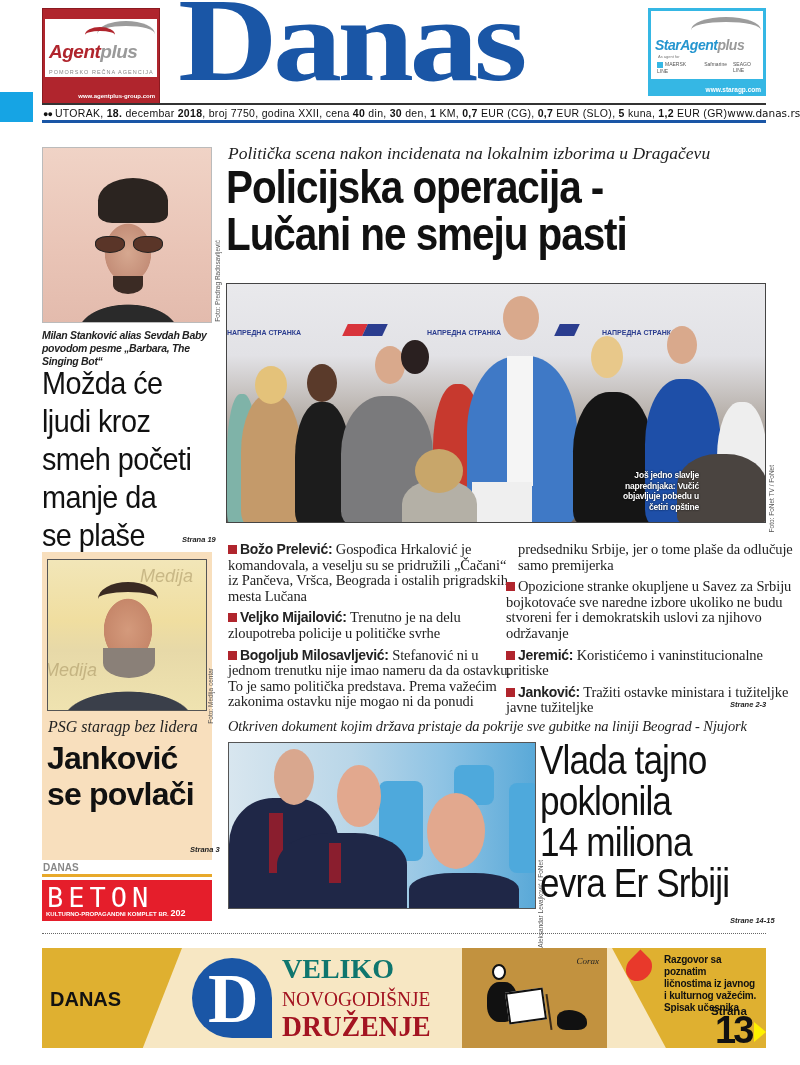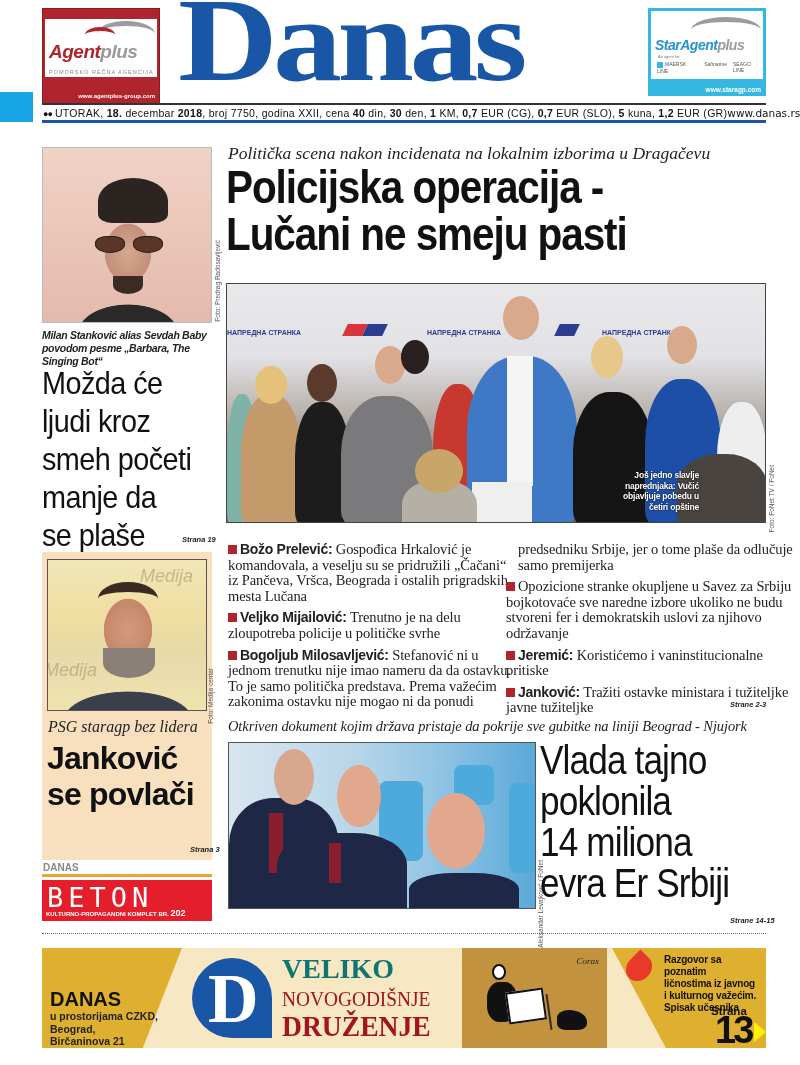--- a/index.html
+++ b/index.html
@@ -280,25 +280,20 @@
   <div>14 miliona</div>
   <div>evra Er Srbiji</div>
 </div>
 <div class="abs strana strane1415">Strane 14-15</div>
 
 <div class="abs dotted"></div>
 
 <div class="abs promo">
   <div class="ltri"></div>
   <div class="danas">DANAS</div>
-  <div class="addr">
-    <div>u prostorijama CZKD,</div>
-    <div>Beograd,</div>
-    <div>Birčaninova 21</div>
-  </div>
   <div class="dbubble">
       <span>D</span>
     </div>
   <div class="t1">VELIKO</div>
   <div class="t2">NOVOGODIŠNJE</div>
   <div class="t3">DRUŽENJE</div>
   <div class="cartoon">
     <div class="sig">Corax</div>
     <div class="body"></div>
     <div class="man"></div>

